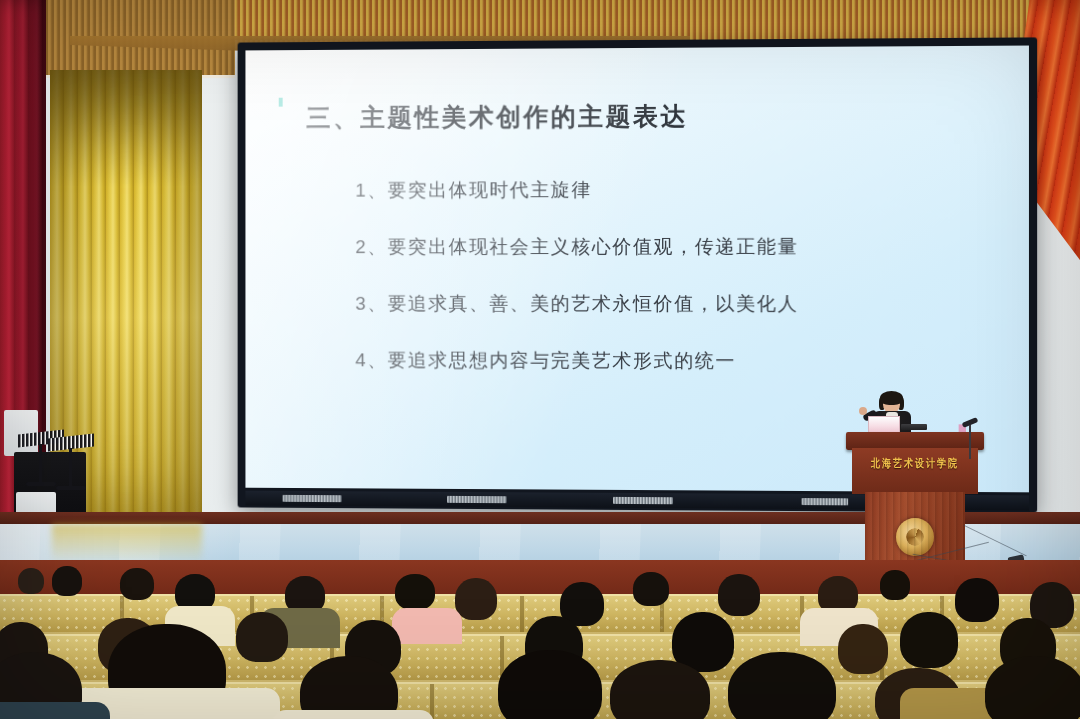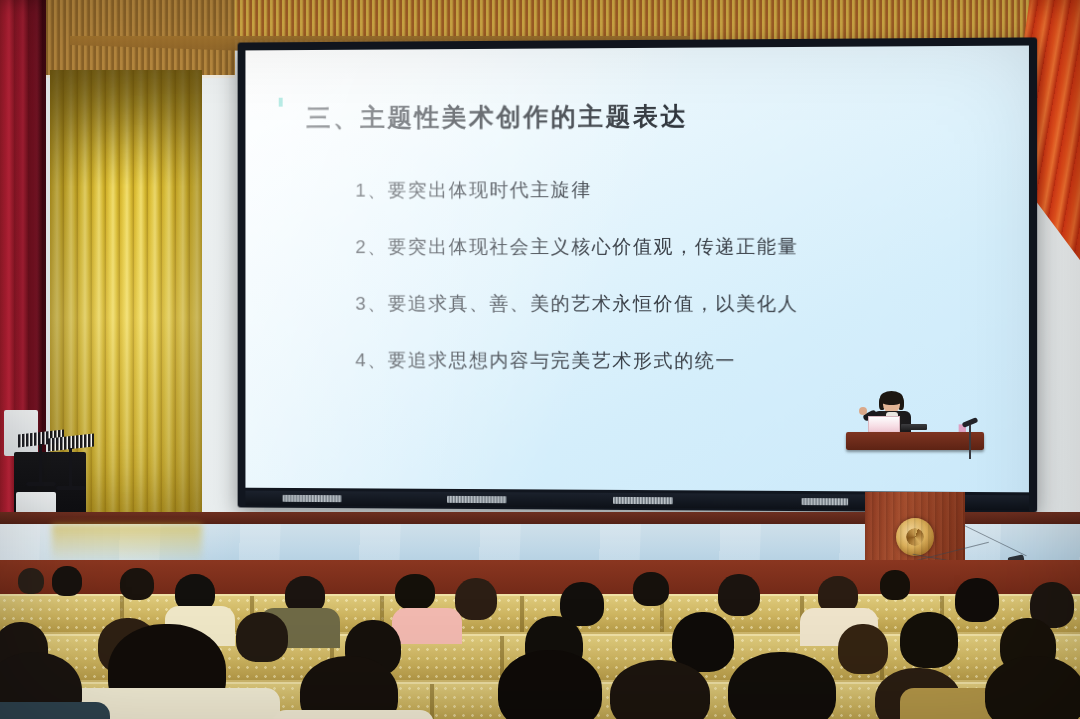--- a/index.html
+++ b/index.html
@@ -409,20 +409,23 @@
     <div class="spk-shirt"></div>
     <div class="spk-arm"></div>
     <div class="spk-hand"></div>
     <div class="spk-mic"></div>
     <div class="spk-laptop"></div>
   </div>
 
   <div class="podium">
     <div class="name-card"></div>
     <div class="podium-top"></div>
+    <div class="podium-face">
+      <div class="podium-name">北海艺术设计学院</div>
+    </div>
     <div class="podium-body">
       <div class="podium-emblem"></div>
     </div>
   </div>
 
   <div class="mic-stand">
     <div class="mic-head"></div>
     <div class="mic-pole"></div>
   </div>
 

